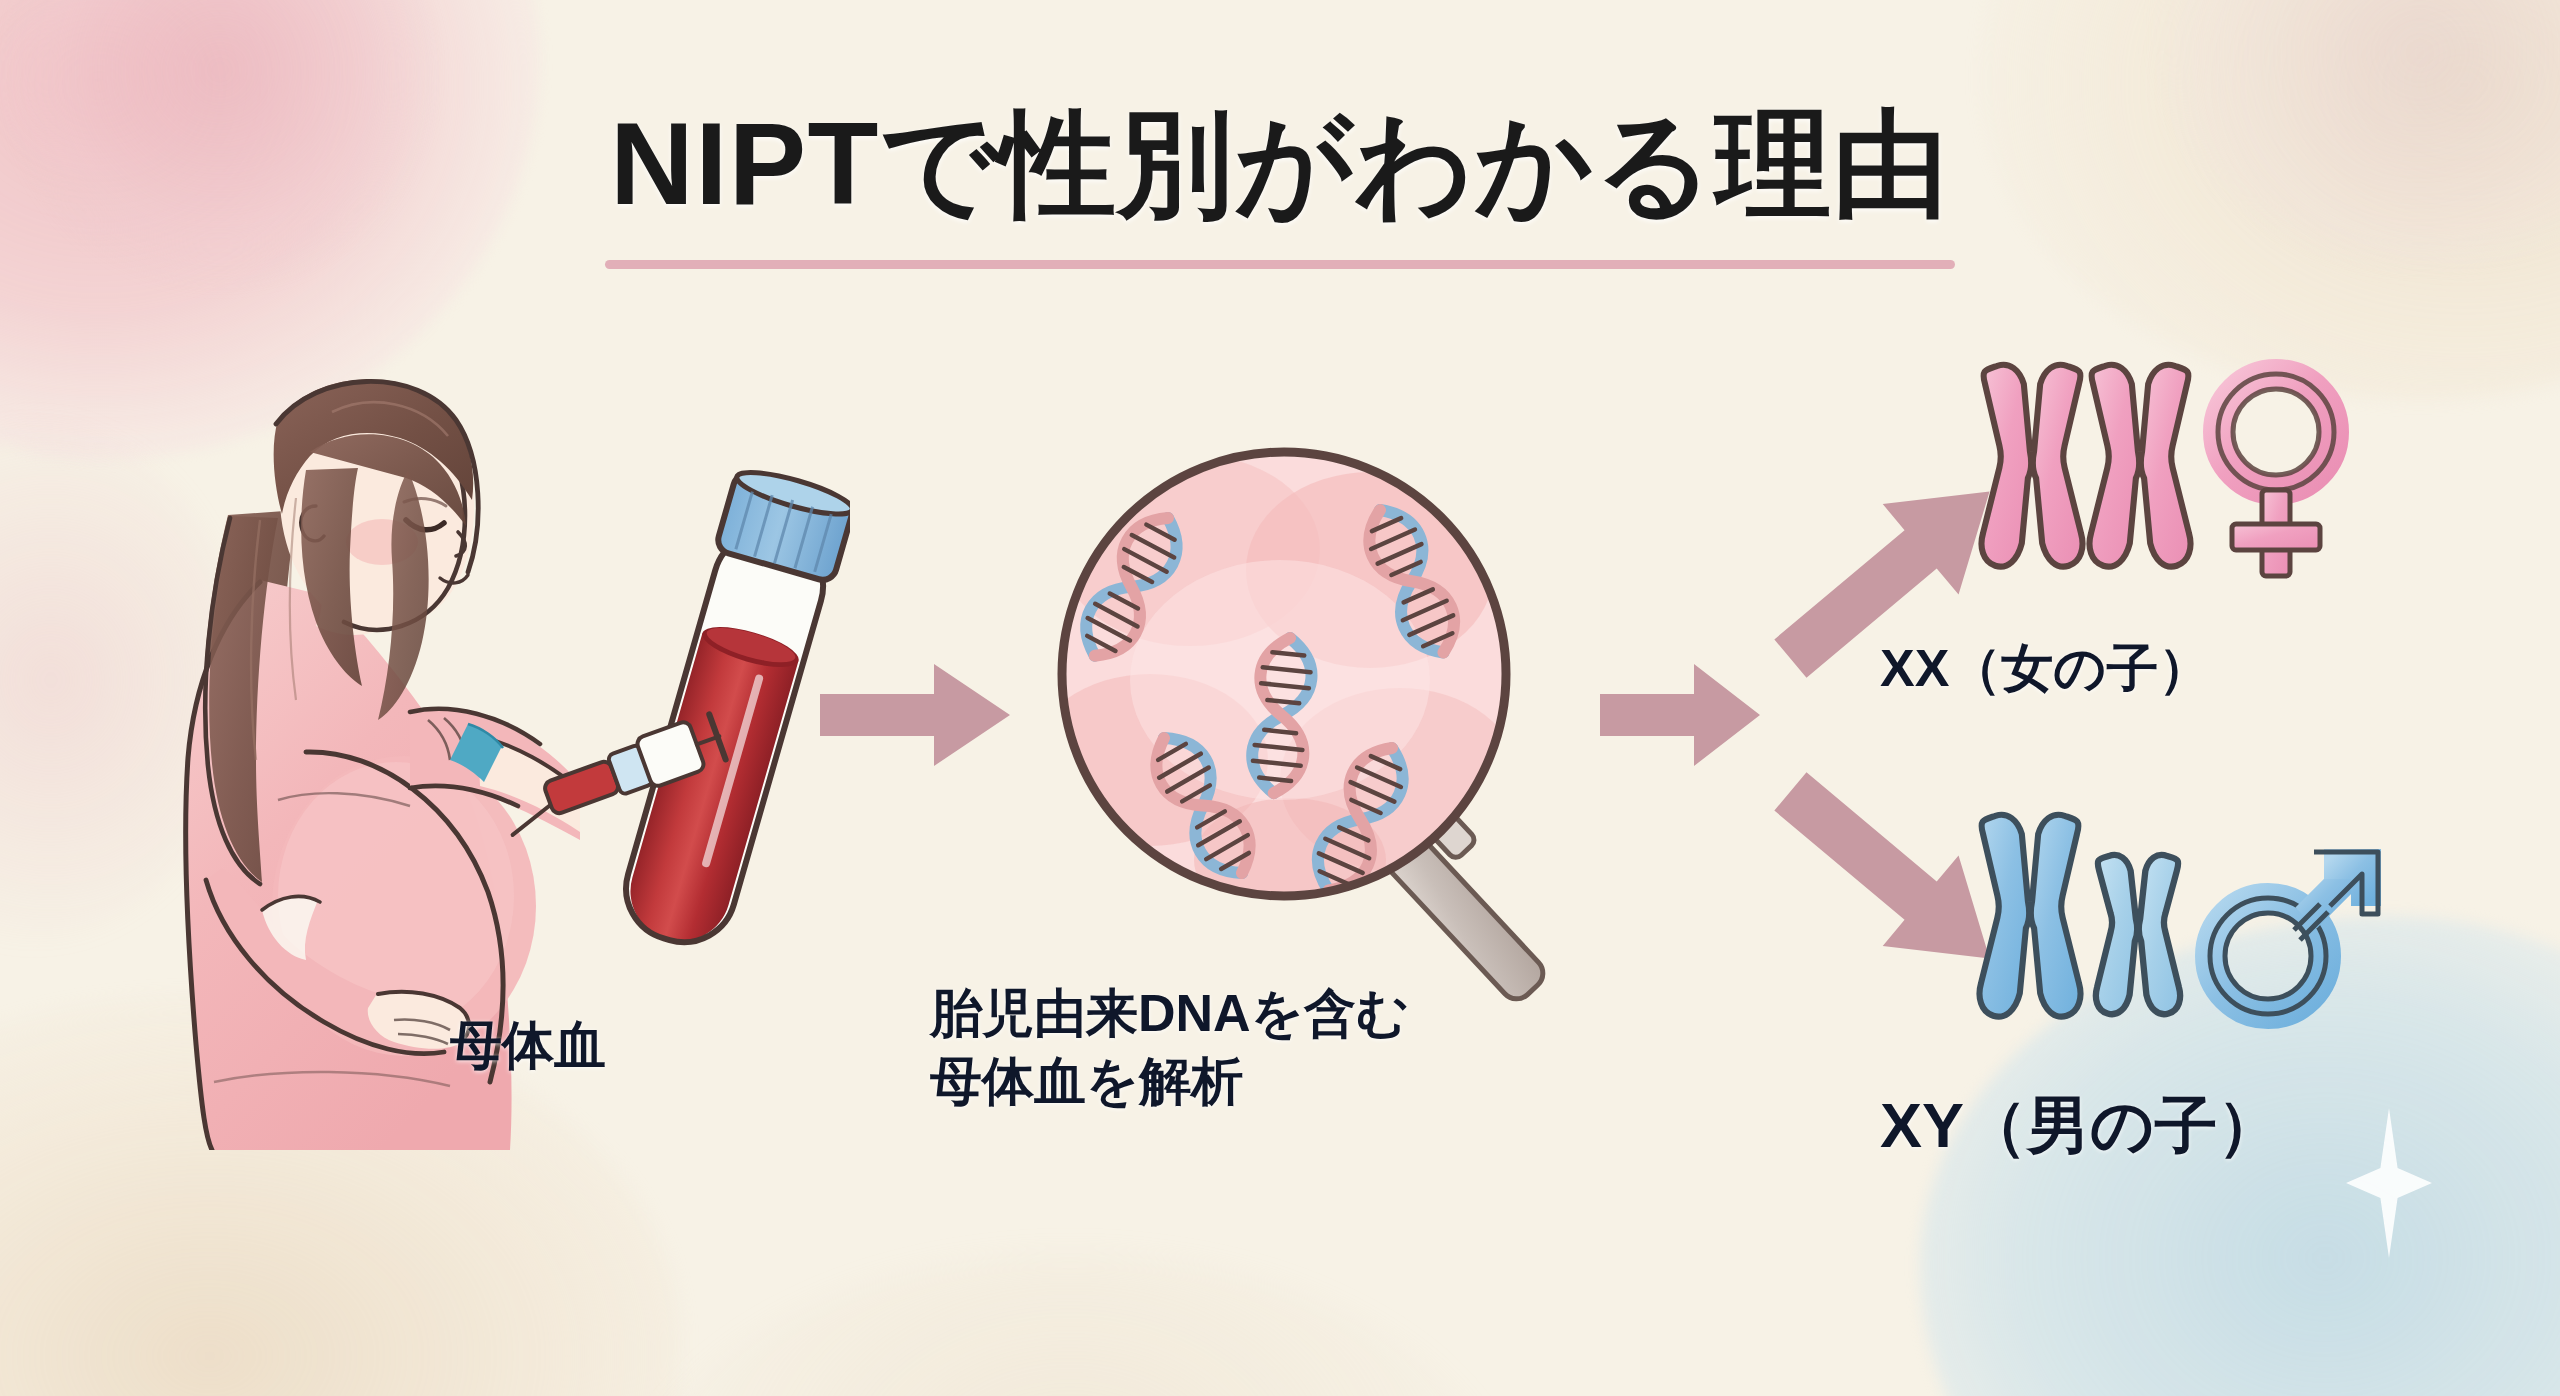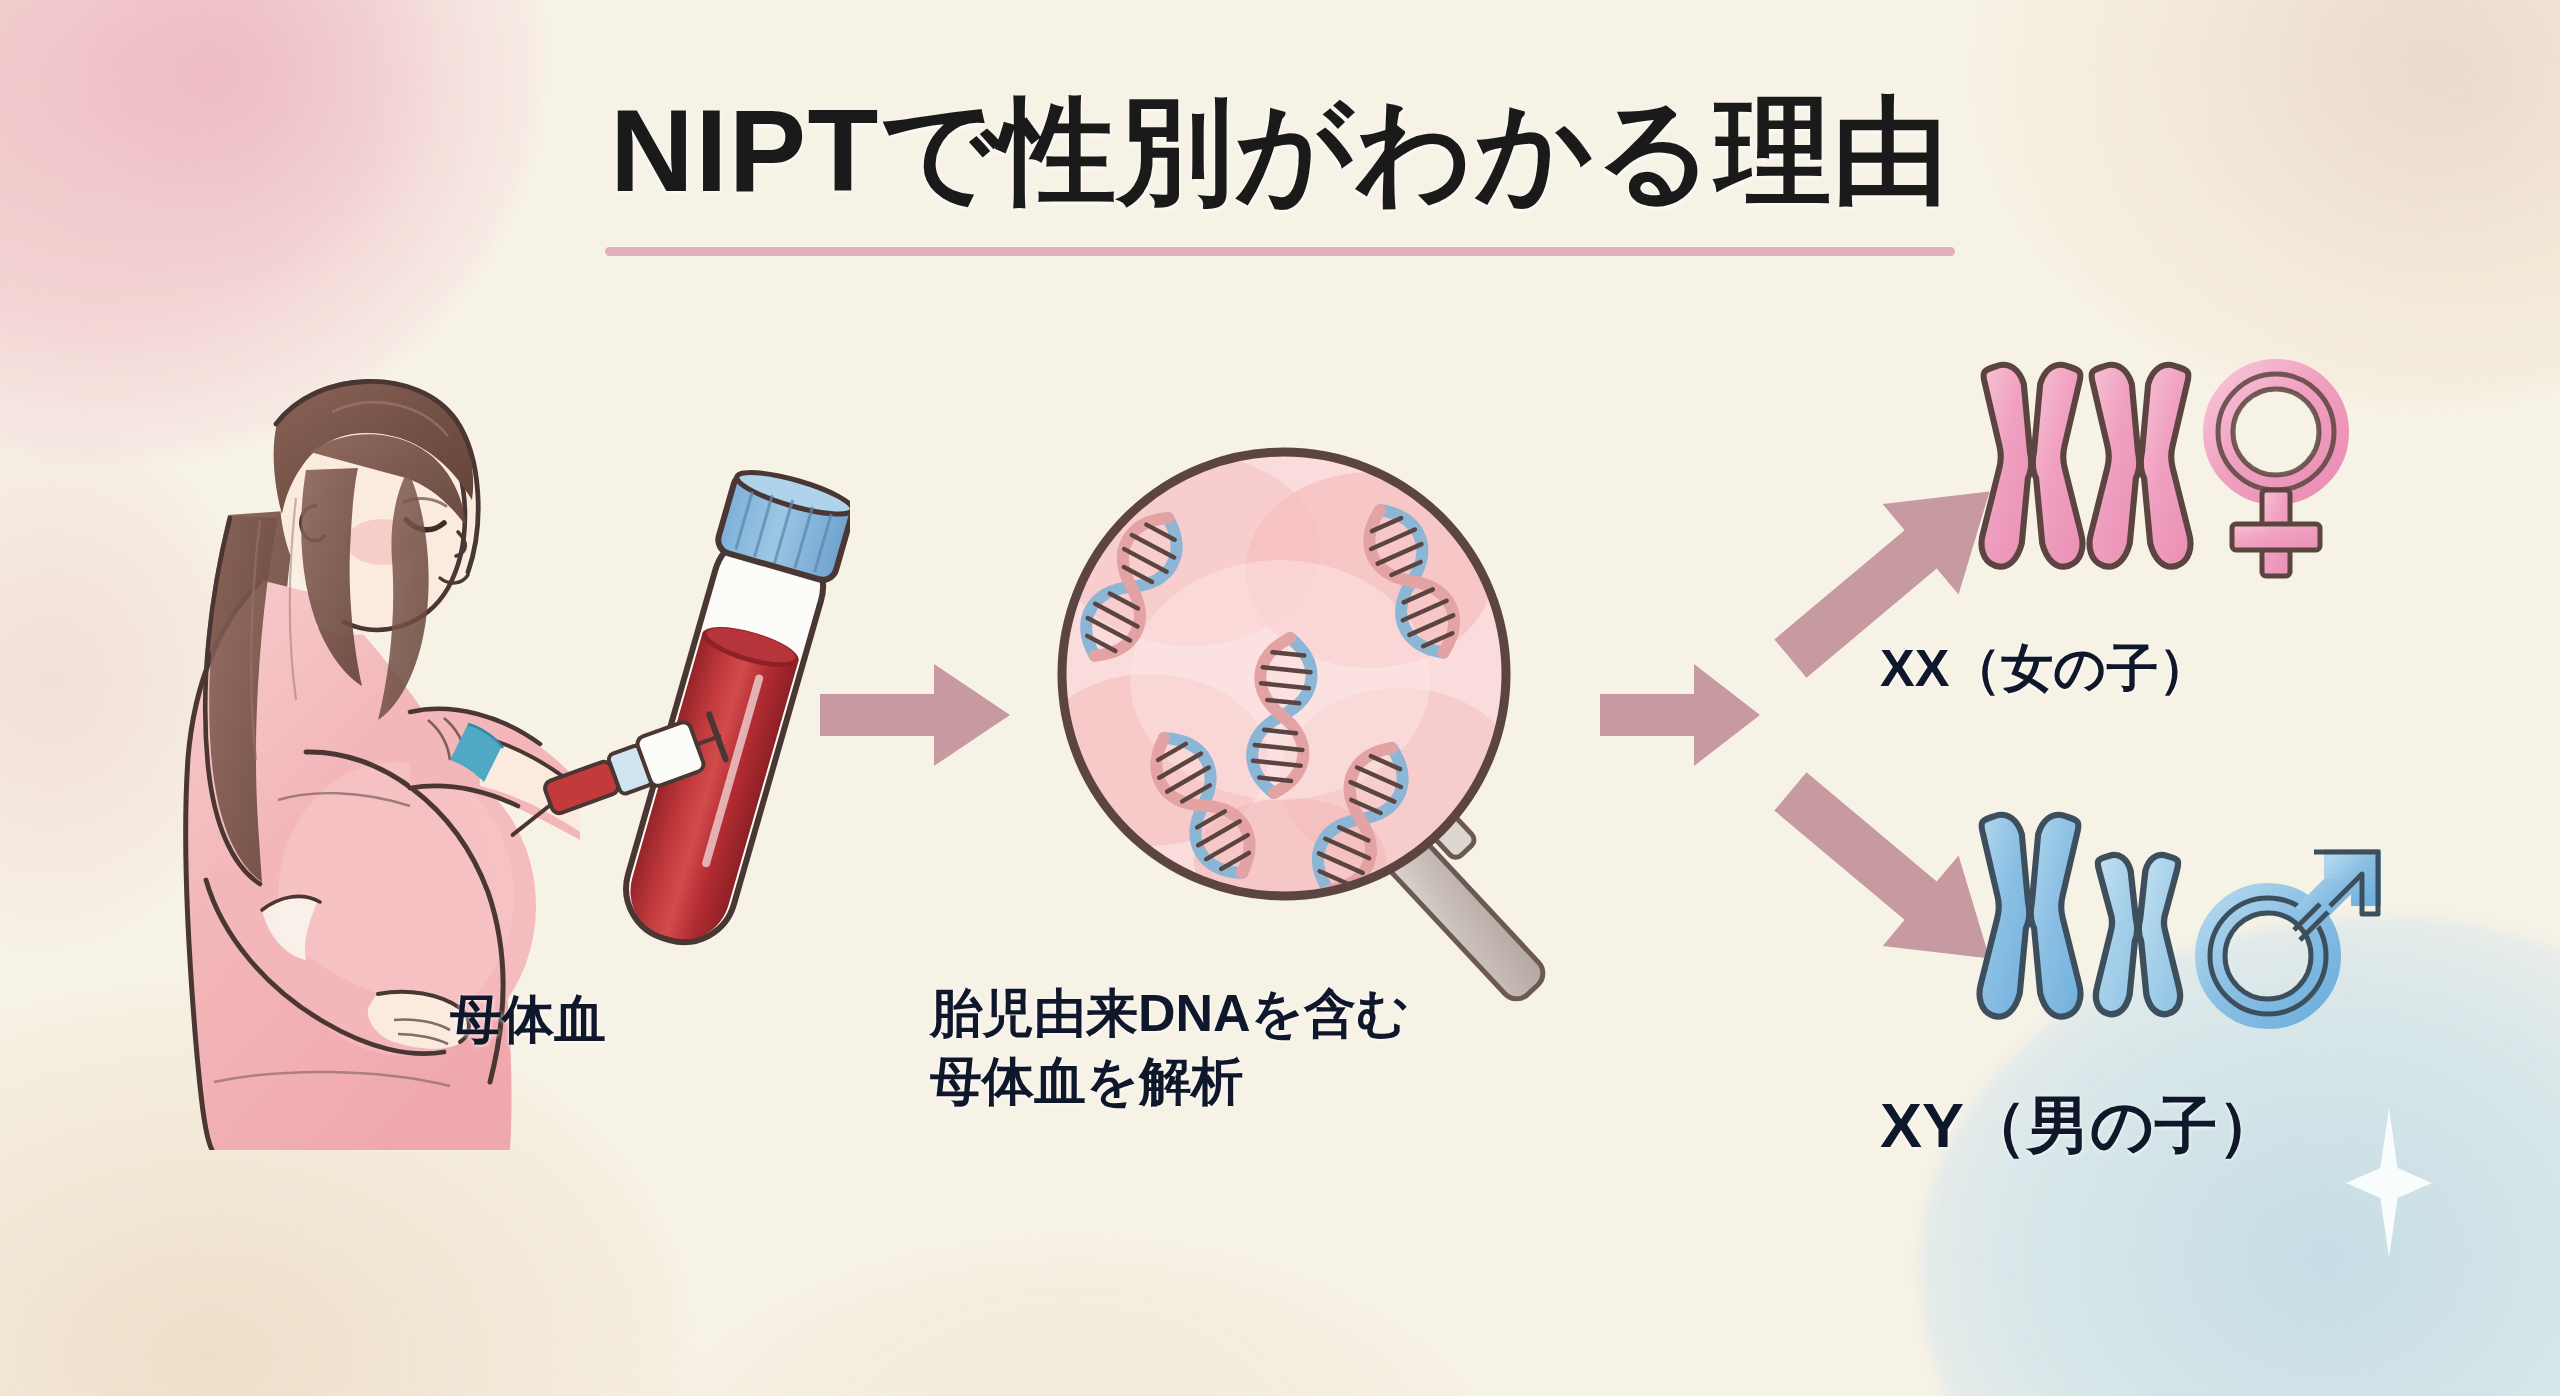--- a/index.html
+++ b/index.html
@@ -117,41 +117,42 @@
     width: 2560px;
     text-align: center;
   }
   #page-title {
     font-size: 116px;
     font-weight: 700;
     color: #1a1a1a;
     letter-spacing: 0.012em;
     line-height: 1.06;
     text-shadow: 0 2px 5px rgba(255,255,255,0.85);
+    margin-top: 13px;
   }
   #title-underline {
     margin: 34px auto 0;
     width: 1350px;
     height: 9px;
     background: #dfa9b4;
     border-radius: 5px;
     opacity: 0.92;
   }
 
   
   .caption {
     position: absolute;
     font-weight: 700;
     color: #0f172a;
     text-align: left;
     line-height: 1.3;
     text-shadow: 0 1px 4px rgba(255,255,255,0.8);
   }
   #cap-maternal-blood {
-    left: 450px; top: 986px; width: 540px;
+    left: 450px; top: 1012px; width: 540px;
     font-size: 52px;
   }
   #cap-analysis {
     left: 930px; top: 965px; width: 760px;
     font-size: 52px;
     margin-top: 15px;
   }
   #cap-xx { left: 1880px; top: 635px; width: 520px; font-size: 52px; }
   #cap-xy { left: 1880px; top: 1085px; width: 520px; font-size: 63px; }
   #cap-bottom {

